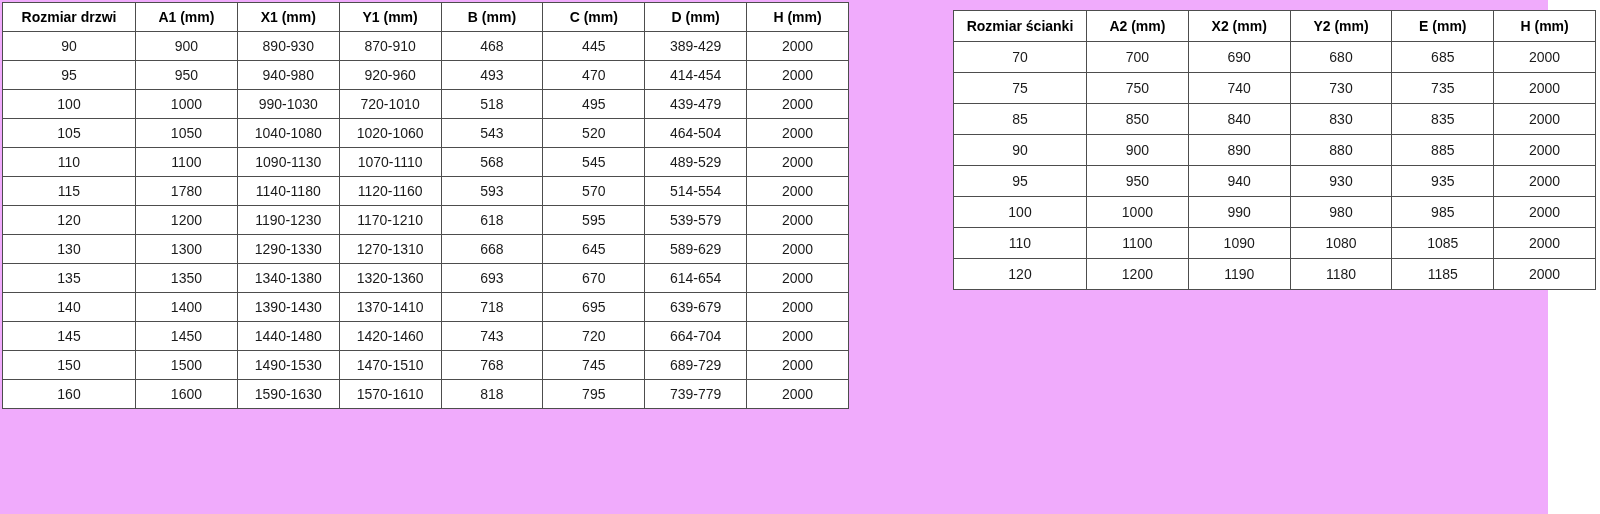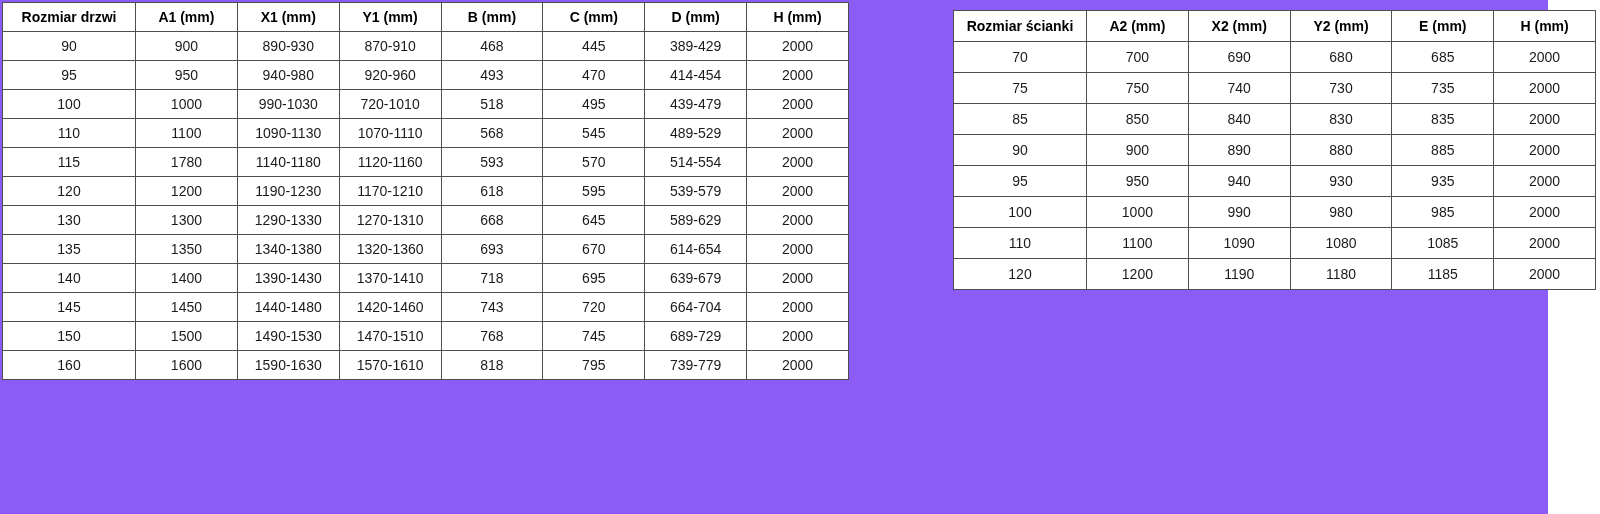--- a/index.html
+++ b/index.html
@@ -8,21 +8,21 @@
     height: 514px;
     background: #ffffff;
     font-family: "Liberation Sans", sans-serif;
     color: #1a1a1a;
     overflow: hidden;
   }
   .canvas {
     position: relative;
     width: 1548px;
     height: 514px;
-    background: #8b5cf6;
+    background: #f0abfc;
   }
   table.dim-table {
     position: absolute;
     border-collapse: collapse;
     table-layout: fixed;
     background: #ffffff;
   }
   table.dim-table th,
   table.dim-table td {
     border: 1px solid #4d4d4d;
@@ -96,20 +96,30 @@
           <td>100</td>
           <td>1000</td>
           <td>990-1030</td>
           <td>720-1010</td>
           <td>518</td>
           <td>495</td>
           <td>439-479</td>
           <td>2000</td>
         </tr>
         <tr>
+          <td>105</td>
+          <td>1050</td>
+          <td>1040-1080</td>
+          <td>1020-1060</td>
+          <td>543</td>
+          <td>520</td>
+          <td>464-504</td>
+          <td>2000</td>
+        </tr>
+        <tr>
           <td>110</td>
           <td>1100</td>
           <td>1090-1130</td>
           <td>1070-1110</td>
           <td>568</td>
           <td>545</td>
           <td>489-529</td>
           <td>2000</td>
         </tr>
         <tr>

